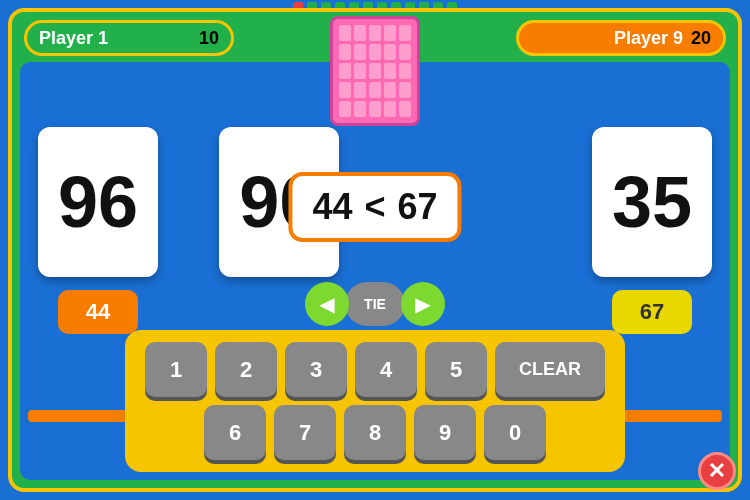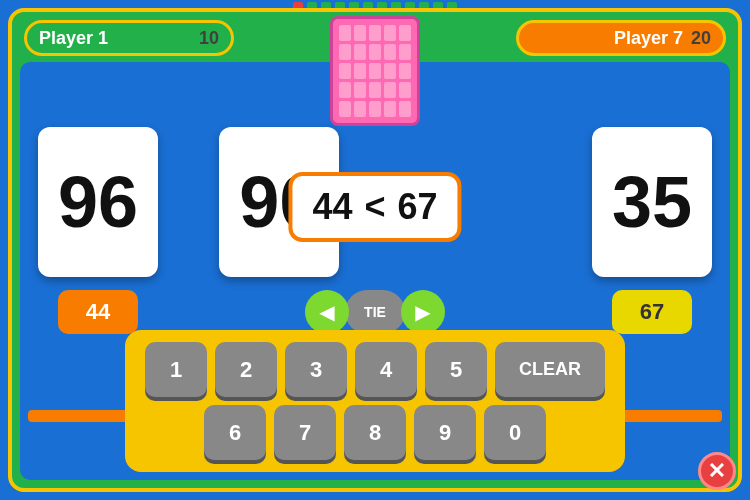--- a/index.html
+++ b/index.html
@@ -78,21 +78,21 @@
       right: 12px;
       background: #f77c00;
       border: 3px solid #f7c400;
       width: 210px;
       justify-content: flex-end;
     }
     .player-name {
       flex: 1;
     }
     .player-score {
-      color: #404040;
+      color: #000000;
       font-size: 18px;
       font-weight: bold;
     }
 
     
     .card-deck {
       position: absolute;
       top: 4px;
       left: 50%;
       transform: translateX(-50%);
@@ -211,21 +211,21 @@
       background: #888;
       color: white;
       font-size: 14px;
       font-weight: bold;
       width: 60px;
       height: 44px;
       display: flex;
       align-items: center;
       justify-content: center;
       border-radius: 22px;
-      margin: 8px -4px;
+      margin: 0 -4px;
       z-index: 1;
     }
     .arrow-btn {
       background: #7dd830;
       border-radius: 50%;
       width: 44px;
       height: 44px;
       border: none;
       cursor: pointer;
       font-size: 20px;
@@ -339,21 +339,21 @@
 </div>
 
 <div class="main-frame">
 
   <div class="player-panel p1">
     <span class="player-name">Player 1</span>
     <span class="player-score">10</span>
   </div>
 
   <div class="player-panel p2">
-    <span class="player-name" style="text-align:right;">Player 7</span>
+    <span class="player-name" style="text-align:right;">Player 9</span>
     <span class="player-score">20</span>
   </div>
 
   <div class="card-deck">
     <div class="card-cell"></div>
       <div class="card-cell"></div>
       <div class="card-cell"></div>
       <div class="card-cell"></div>
       <div class="card-cell"></div>
     <div class="card-cell"></div>

